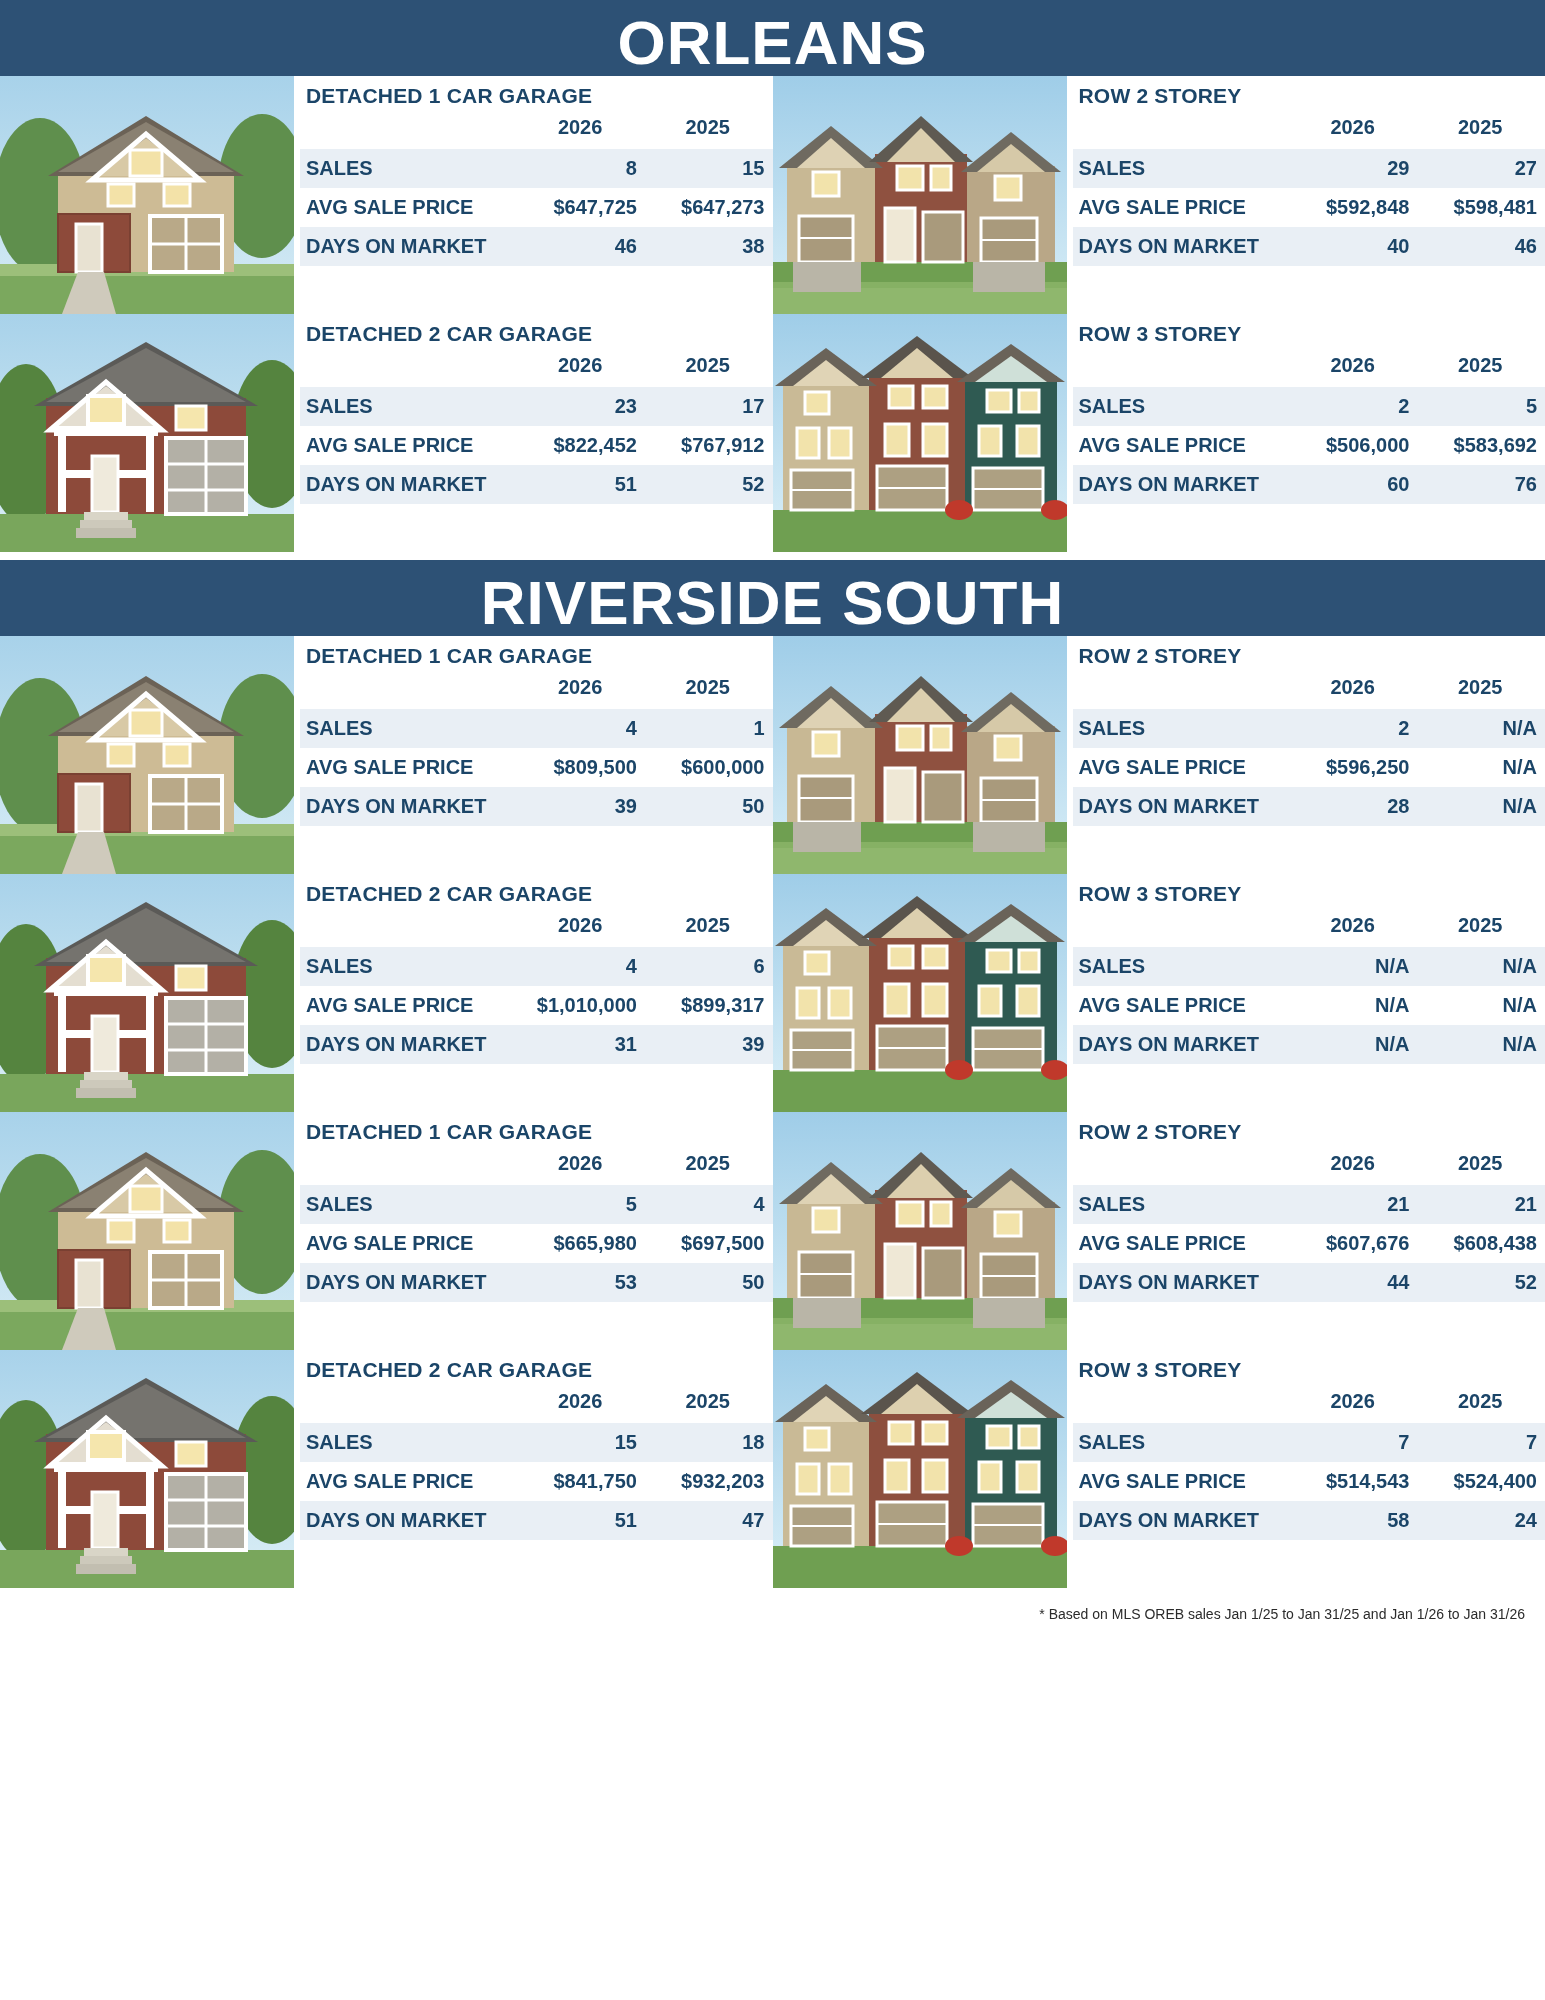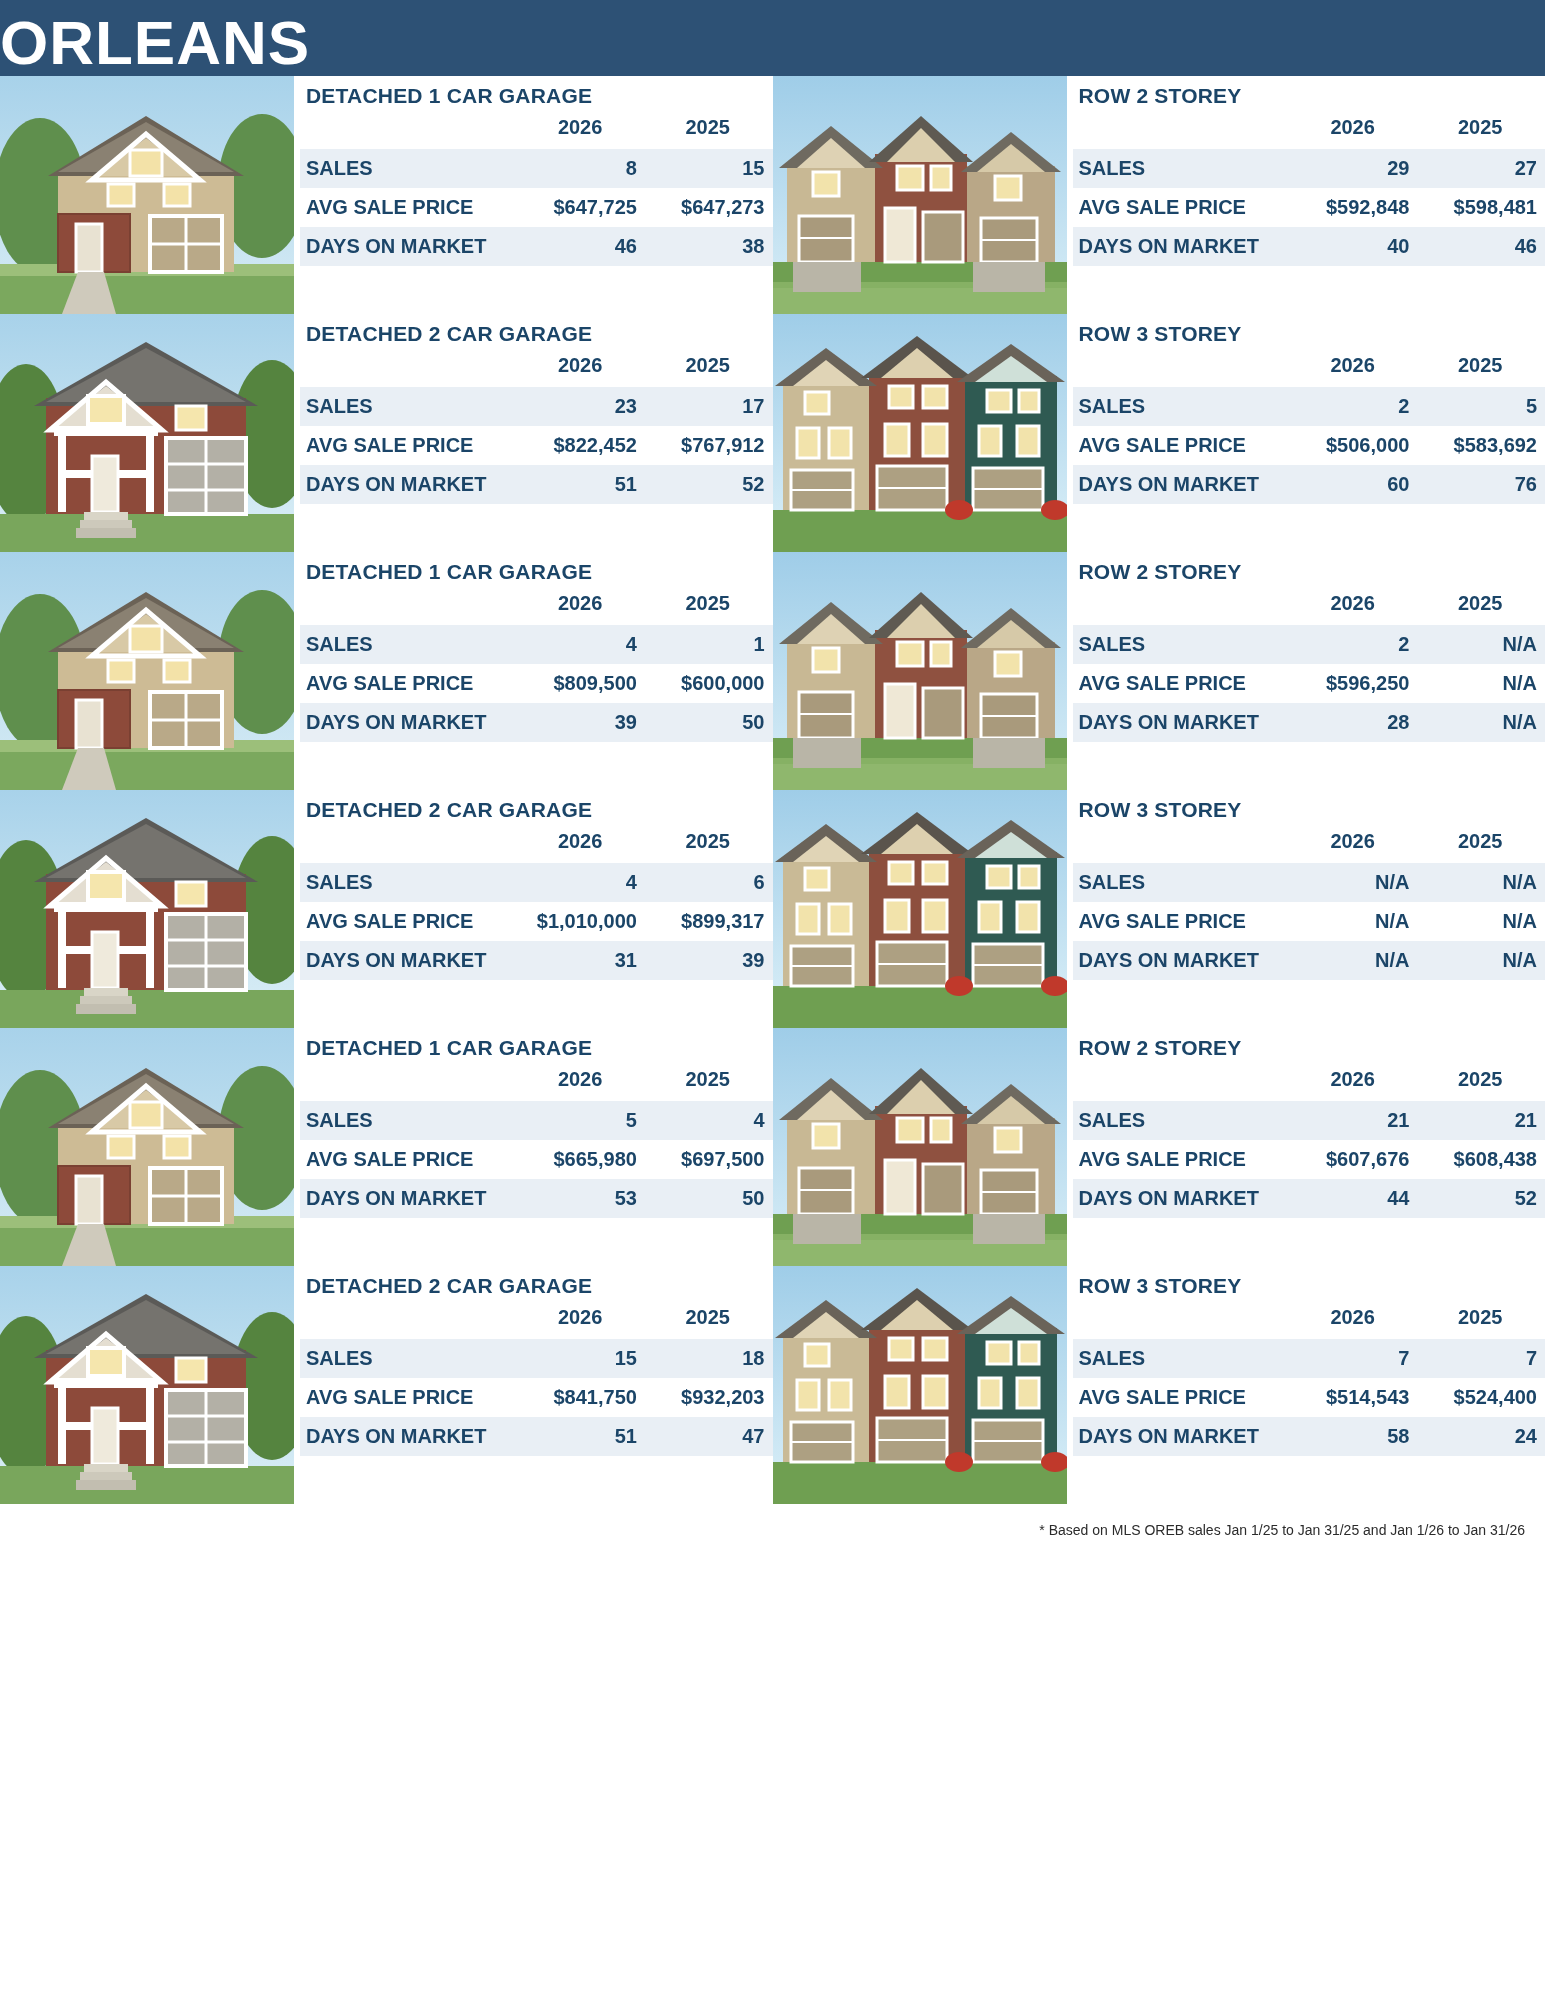--- a/index.html
+++ b/index.html
@@ -18,20 +18,21 @@
     width: 1545px;
     height: 2000px;
     position: relative;
     box-sizing: border-box;
   }
 
   
   .banner {
     background: #2d5175;
     color: #ffffff;
+    text-align: center;
     font-weight: bold;
     font-size: 62px;
     letter-spacing: 1px;
     line-height: 1;
     padding: 12px 0 16px 0;
     height: 76px;
     box-sizing: border-box;
   }
   .banner.second { margin-top: 8px; }
 
@@ -428,20 +429,21 @@
                 <tr class="shade">
                   <td>DAYS ON MARKET</td>
                   <td class="val">60</td>
                   <td class="val">76</td>
                 </tr>
               </tbody>
             </table>
           </div>
         </div>
       </div>
+      <div class="banner second">RIVERSIDE SOUTH</div>
       <div class="region-grid">
         <div class="panel">
           <div class="thumb">
             <svg class="house-svg" viewBox="0 0 294 238" preserveAspectRatio="none">
       <defs>
         <linearGradient id="sky1" x1="0" y1="0" x2="0" y2="1">
           <stop offset="0%" stop-color="#a8d2ea"></stop>
                   <stop offset="100%" stop-color="#d7ecf5"></stop>
         </linearGradient>
       </defs>

